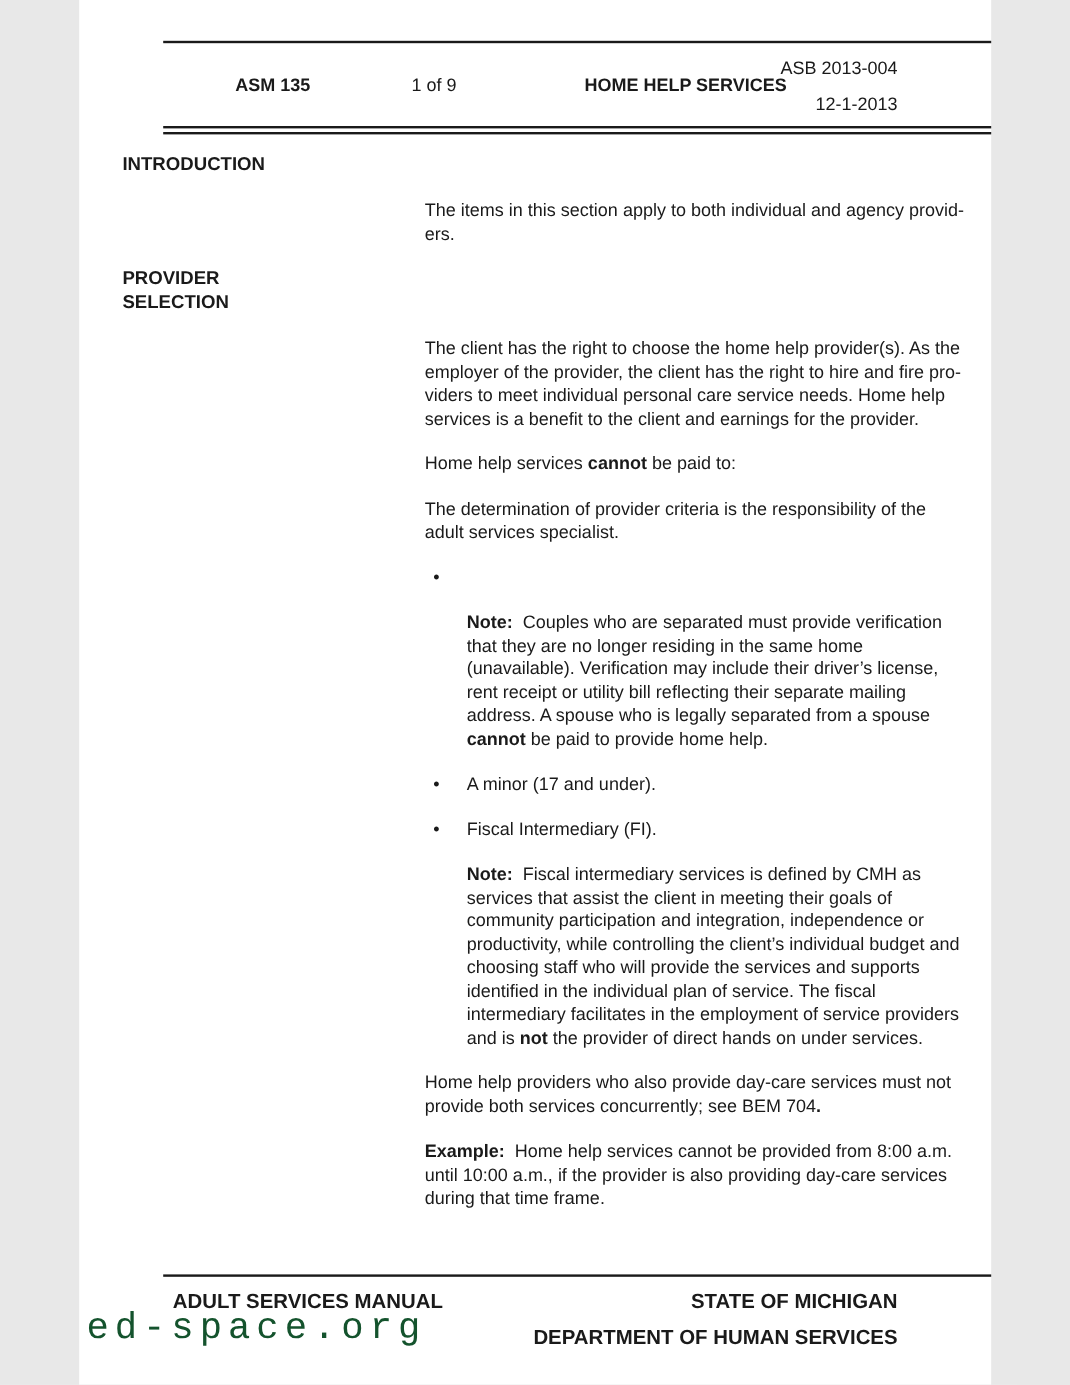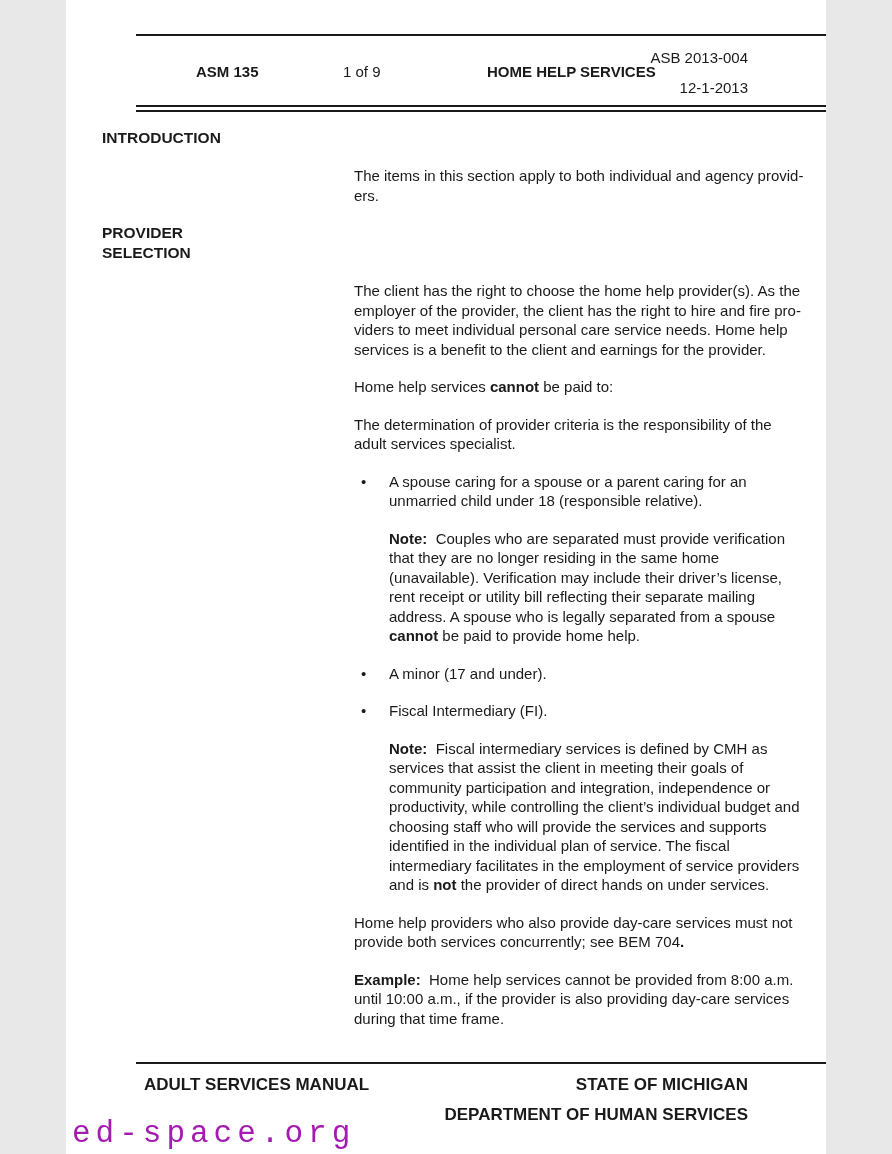--- a/index.html
+++ b/index.html
@@ -20,23 +20,23 @@
     white-space:pre-wrap;margin-top:18px;}
   .h-left.first{margin-top:0;}
   .para{padding-left:288px;padding-right:40px;white-space:pre-wrap;margin-top:18px;}
   .bullet-row{display:flex;padding-left:295px;padding-right:40px;margin-top:18px;}
   .bullet-glyph{width:28px;flex:0 0 28px;}
   .bullet-text{white-space:pre-wrap;}
   .note{padding-left:323px;padding-right:30px;white-space:pre-wrap;margin-top:18px;}
 
   .ftr-text{position:absolute;font-weight:bold;font-size:17px;white-space:nowrap;}
   .watermark{
-    position:absolute;left:6px;top:1116px;
+    position:absolute;left:6px;top:1090px;
     font-family:"Liberation Mono",monospace;font-size:31px;letter-spacing:5px;
-    color:#a21caf;white-space:nowrap;
+    color:#14532d;white-space:nowrap;
   }
 </style>
 </head>
 <body>
 
 <div class="page">
 
   <div class="rule" style="left:70px;top:34px;width:760px;height:2px;"></div>
   <div class="rule" style="left:70px;top:105px;width:760px;height:2px;"></div>
   <div class="rule" style="left:70px;top:110px;width:760px;height:2px;"></div>
@@ -63,22 +63,20 @@
 viders to meet individual personal care service needs. Home help
 services is a benefit to the client and earnings for the provider.</div>
 
     <div class="para"><span>Home help services </span><span class="b">cannot</span><span> be paid to:</span></div>
 
     <div class="para">The determination of provider criteria is the responsibility of the
 adult services specialist.</div>
 
     <div class="bullet-row">
       <span class="bullet-glyph">•</span>
-      <span class="bullet-text">A spouse caring for a spouse or a parent caring for an
-unmarried child under 18 (responsible relative).</span>
     </div>
 
     <div class="note"><span class="b">Note:</span><span>  Couples who are separated must provide verification
 that they are no longer residing in the same home
 (unavailable). Verification may include their driver’s license,
 rent receipt or utility bill reflecting their separate mailing
 address. A spouse who is legally separated from a spouse
 </span><span class="b">cannot</span><span> be paid to provide home help.</span></div>
 
     <div class="bullet-row">

